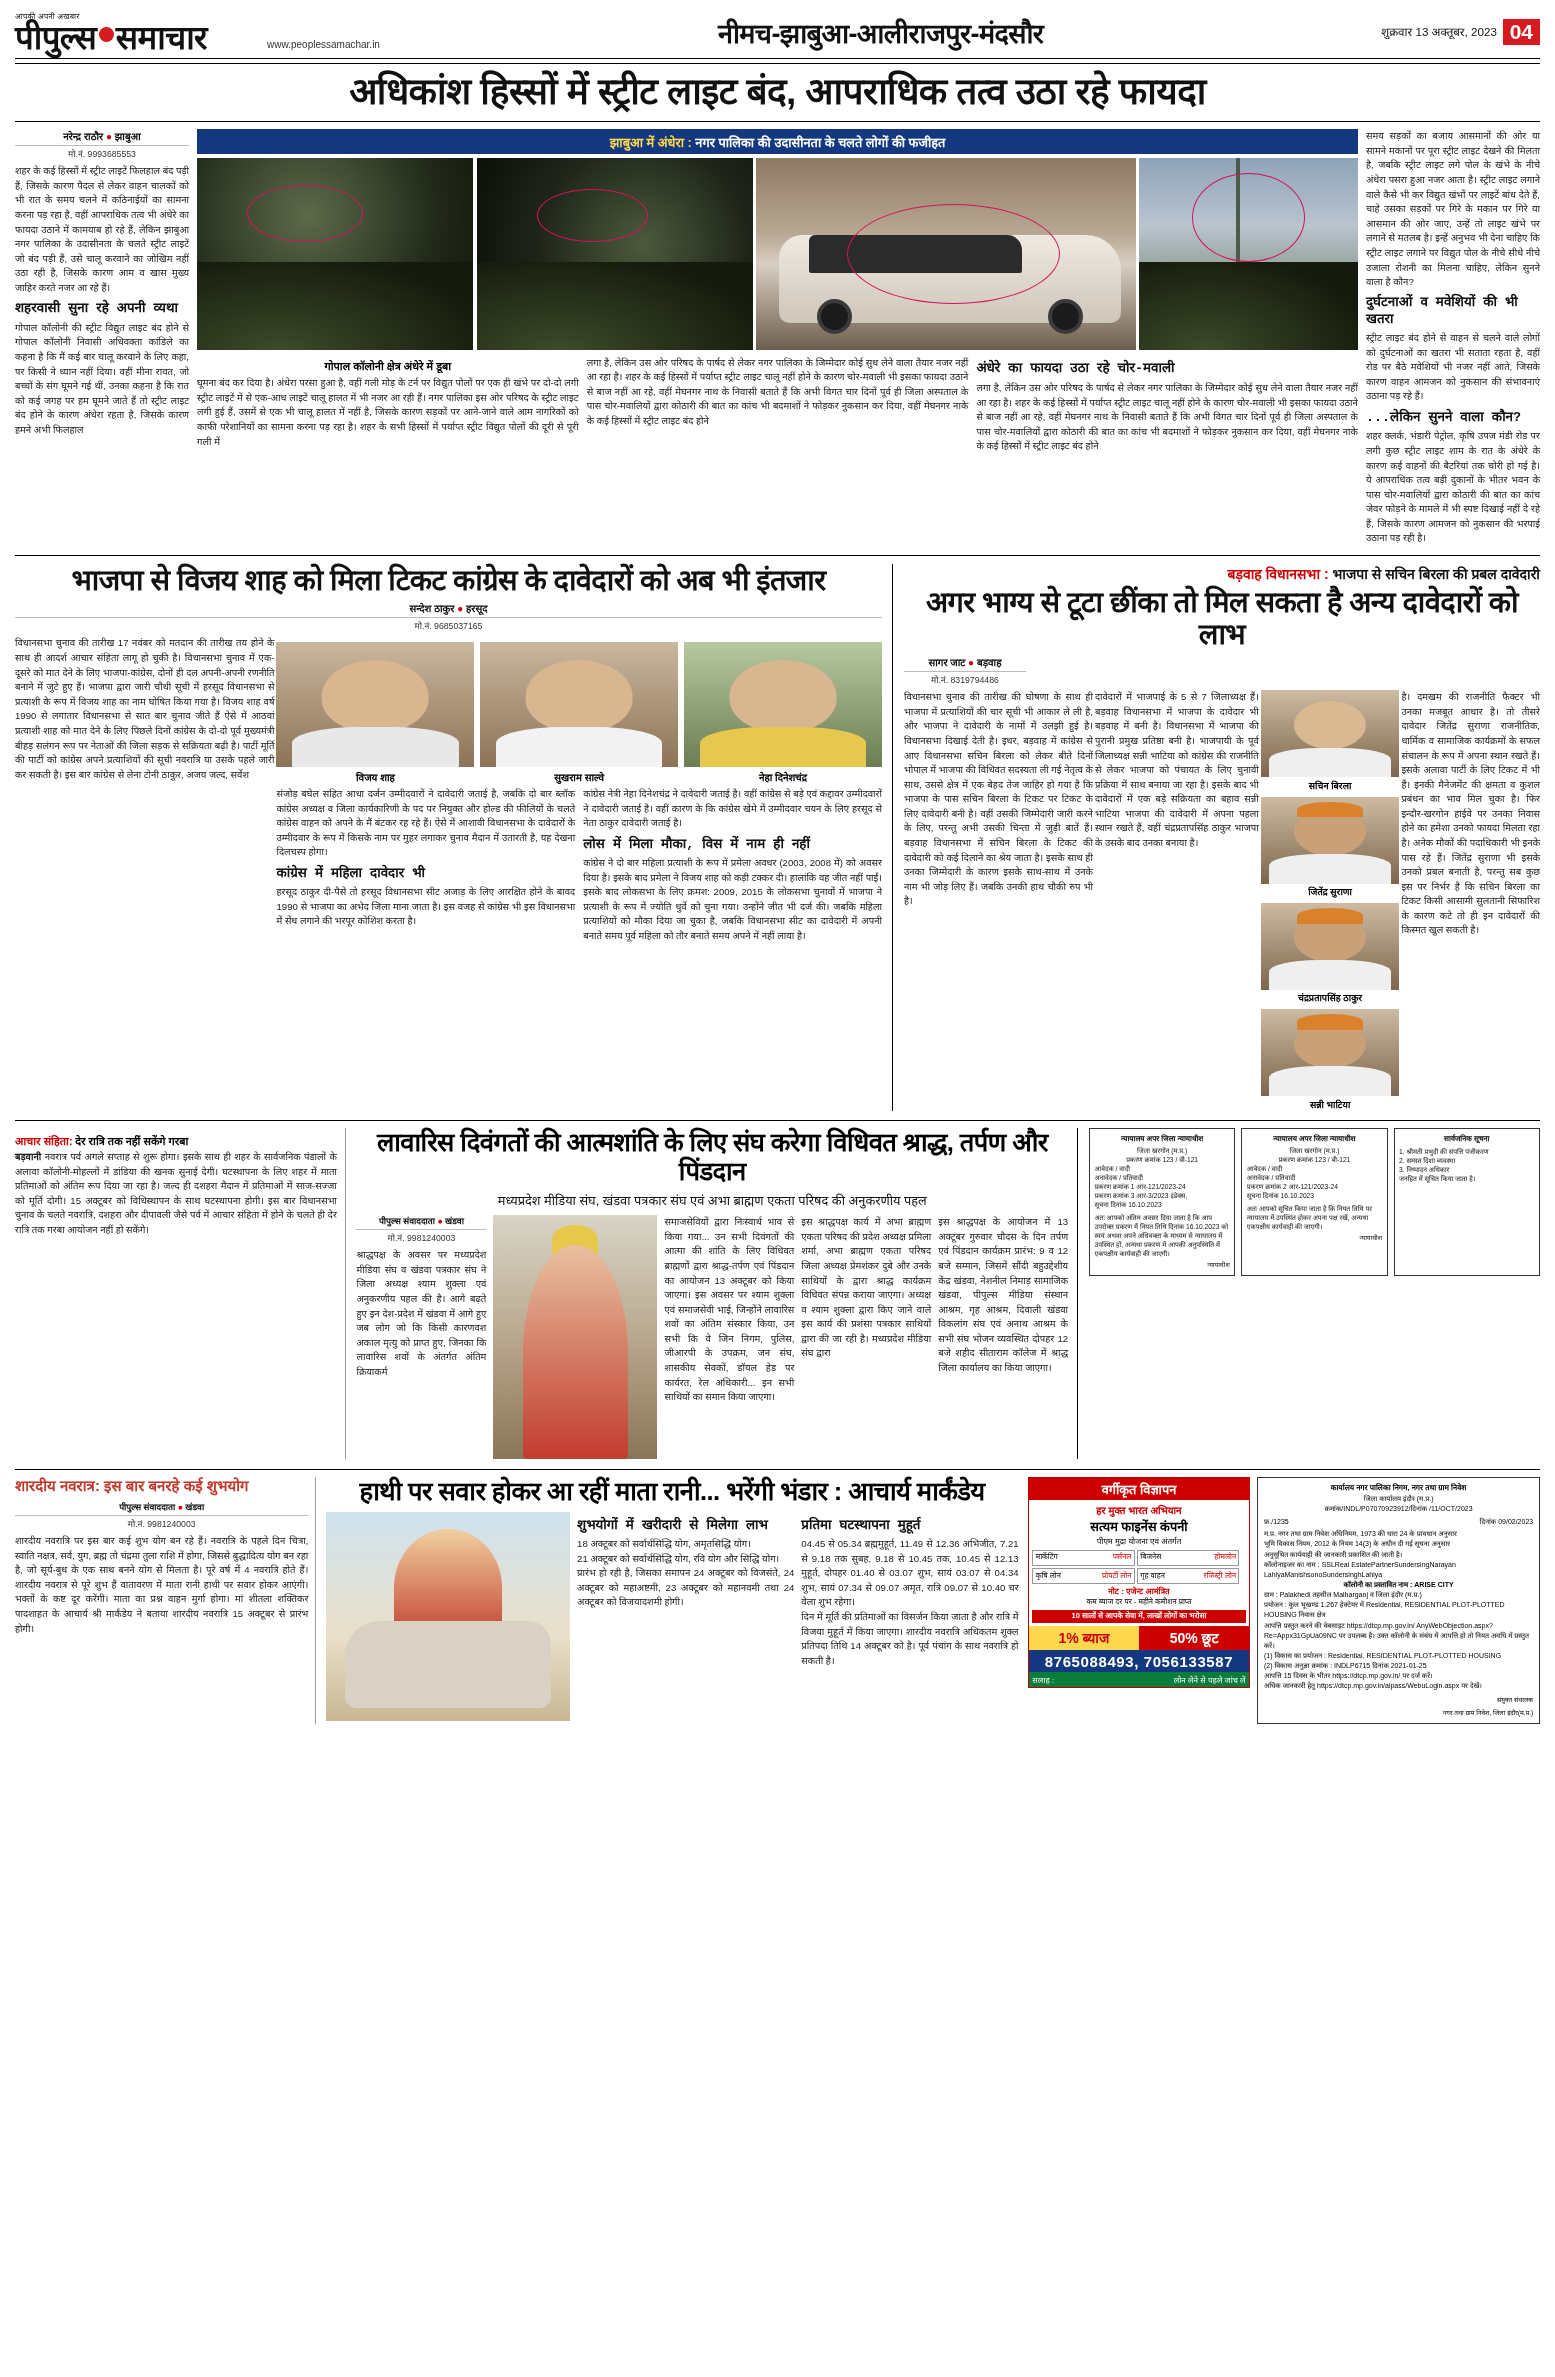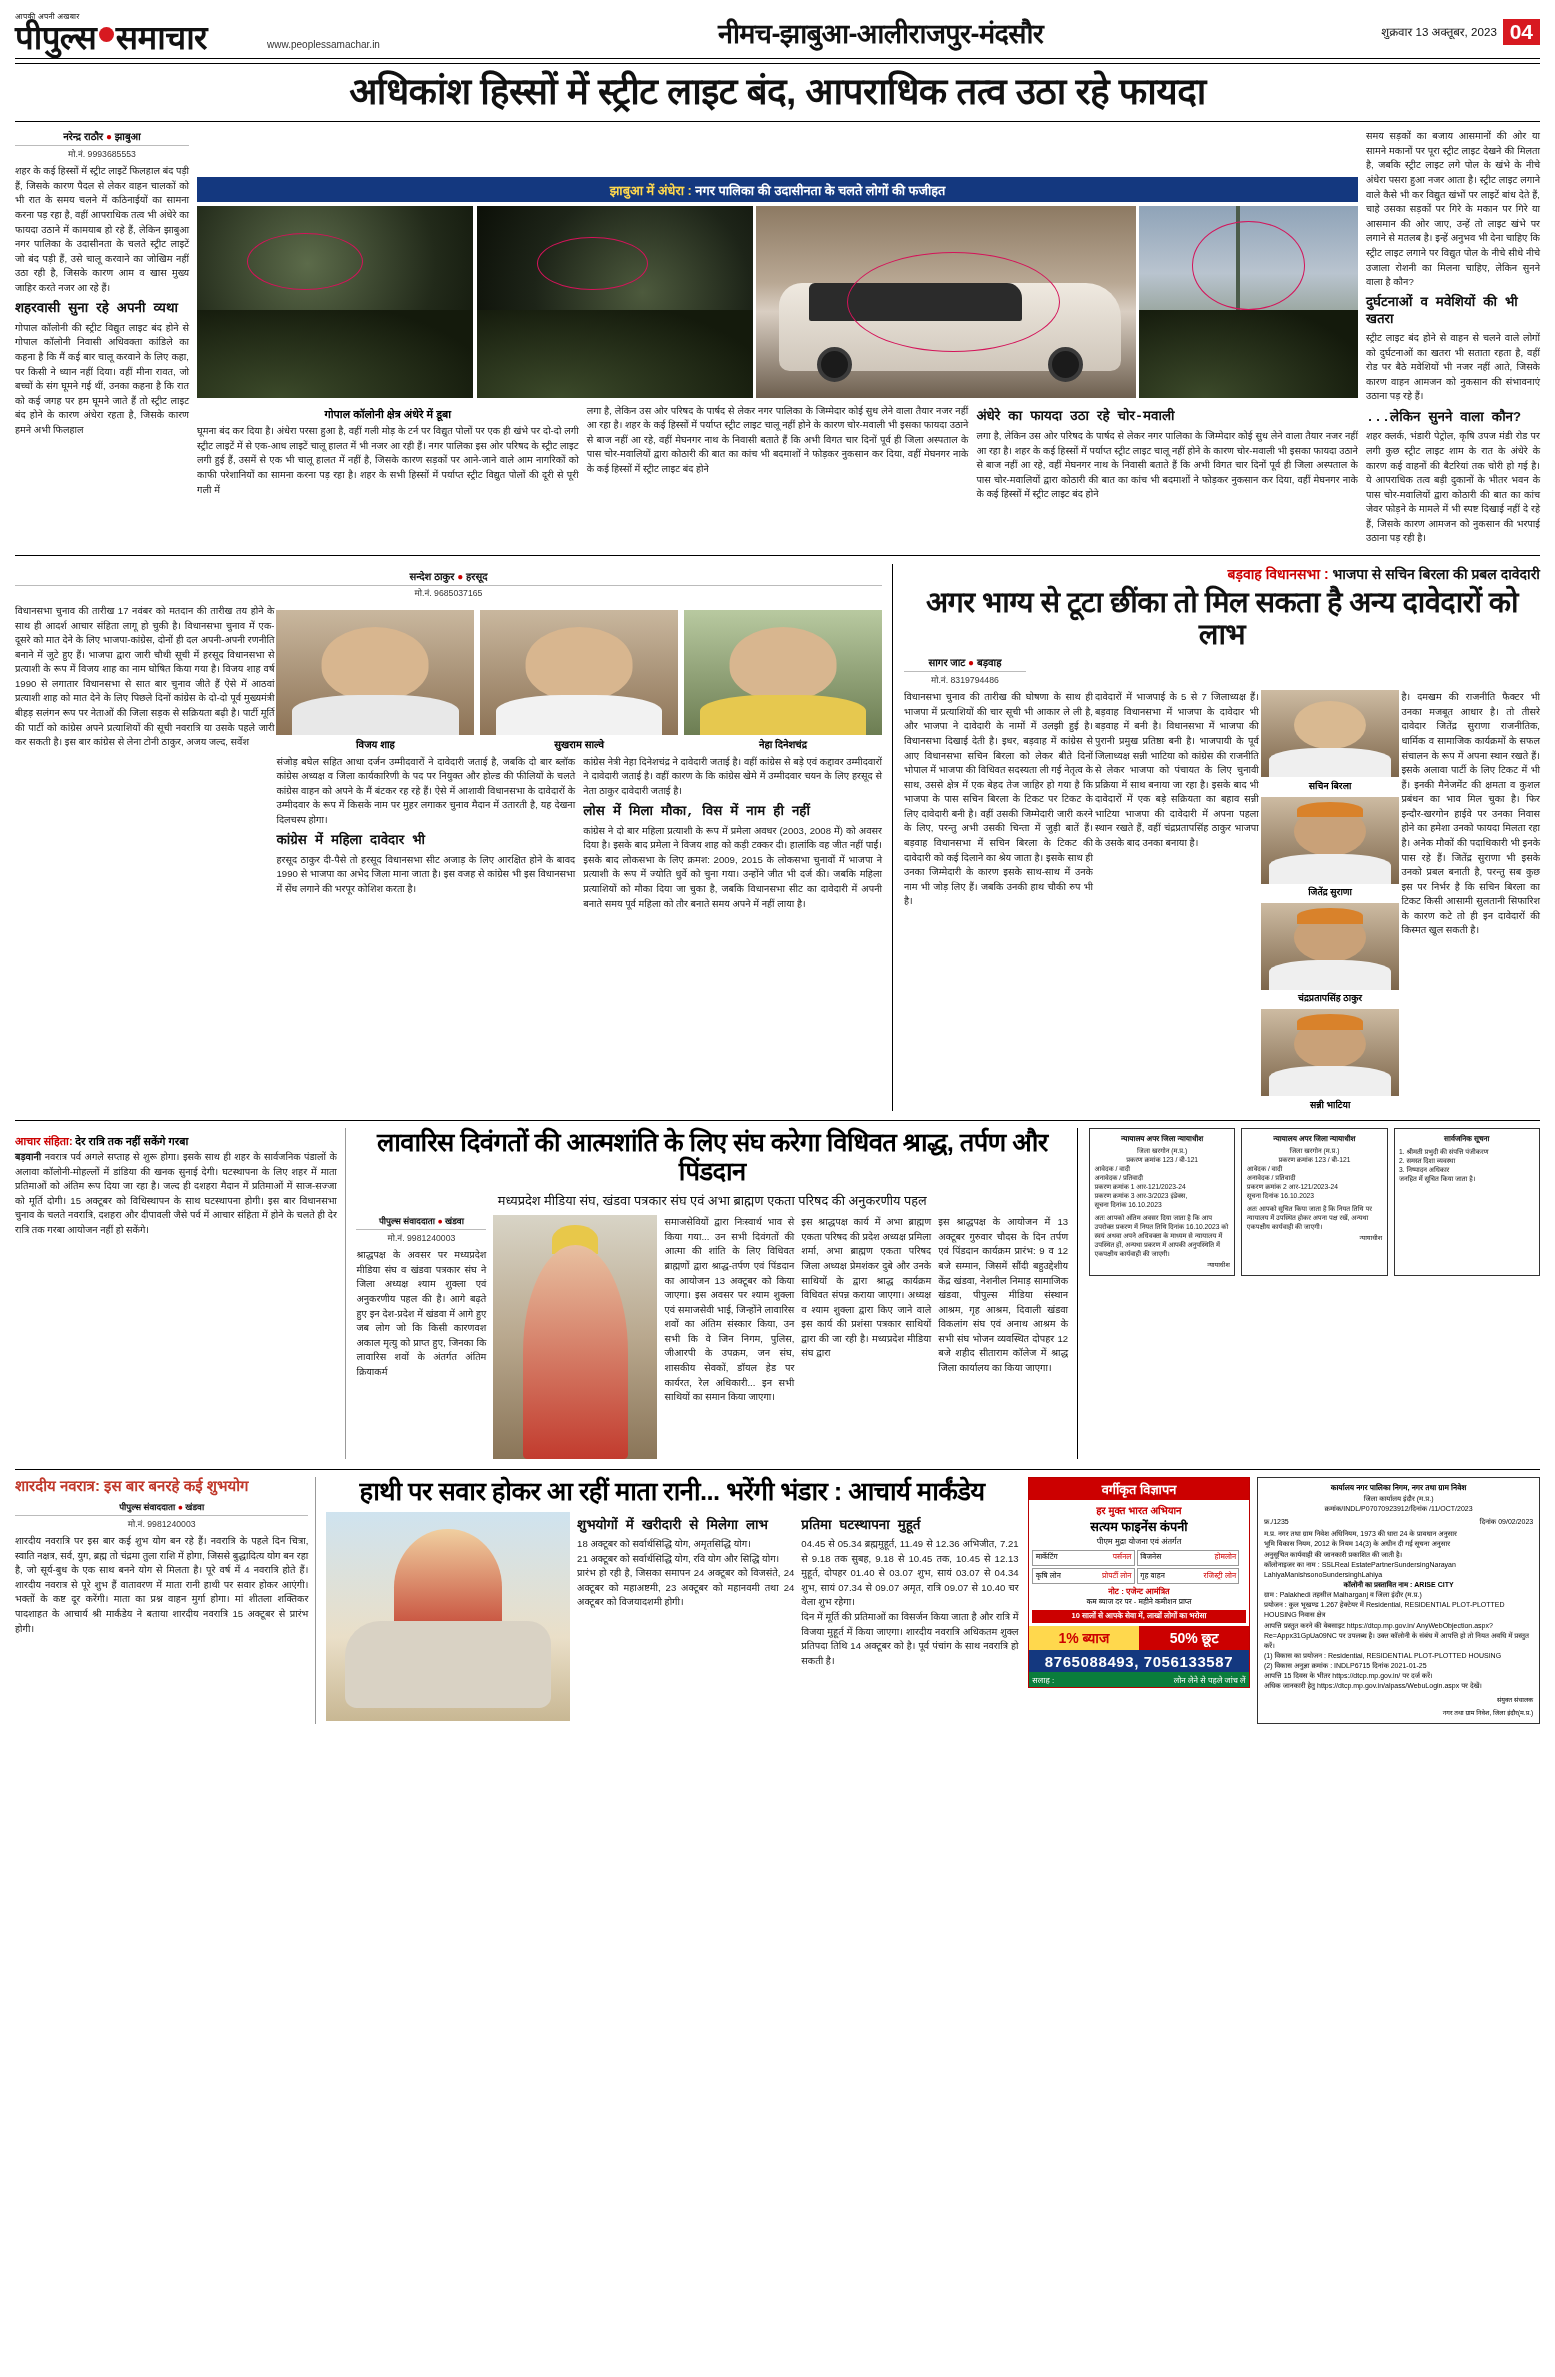--- a/index.html
+++ b/index.html
@@ -52,21 +52,21 @@
   .lead-headline {
     border-top: 1.2px solid #000; border-bottom: 1.2px solid #000;
     padding: 7px 0 9.3px 0;
     font-size: 37px; font-weight: bold; text-align: center;
     letter-spacing: -0.6px; line-height: 1.12; color: #111;
   }
 
   
   .lead-wrap { display: flex; gap: 8.1px; padding-top: 7px; }
   .lead-col-left { width: 174px; }
-  .lead-col-mid { flex: 1; margin-top: 48px; }
+  .lead-col-mid { flex: 1; }
   .lead-col-right { width: 174px; }
 
   .byline { text-align: center; font-size: 10px; font-weight: bold; color: #111; border-bottom: 0.6px solid #bbb; padding-bottom: 1.7px;}
   .byline-sub { text-align: center; font-size: 8.7px; color: #333; margin: 1.7px 0 4.6px 0; }
 
   .body-text {
     font-size: 9.6px; line-height: 1.52; color: #1a1a1a; text-align: justify;
   }
 
   .subhead {
@@ -297,20 +297,21 @@
       <div class="body-text">स्ट्रीट लाइट बंद होने से वाहन से चलने वाले लोगों को दुर्घटनाओं का खतरा भी सताता रहता है, वहीं रोड पर बैठे मवेशियों भी नजर नहीं आते, जिसके कारण वाहन आमजन को नुकसान की संभावनाएं उठाना पड़ रहे हैं।</div>
       <div class="subhead">...लेकिन सुनने वाला कौन?</div>
       <div class="body-text">शहर क्लर्क, भंडारी पेट्रोल, कृषि उपज मंडी रोड पर लगी कुछ स्ट्रीट लाइट शाम के रात के अंधेरे के कारण कई वाहनों की बैटरियां तक चोरी हो गई है। ये आपराधिक तत्व बड़ी दुकानों के भीतर भवन के पास चोर-मवालियों द्वारा कोठारी की बात का कांच जेवर फोड़ने के मामले में भी स्पष्ट दिखाई नहीं दे रहे हैं, जिसके कारण आमजन को नुकसान की भरपाई उठाना पड़ रही है।</div>
     </div>
   </div>
 
   <hr class="rule">
 
   <div class="sec2">
     <div class="sec2-left">
+      <div class="h2-head">भाजपा से विजय शाह को मिला टिकट कांग्रेस के दावेदारों को अब भी इंतजार</div>
       <div class="byline" style="margin-top:4.6px">
         <span>सन्देश ठाकुर</span>
         <span style="color:#c00">●</span>
         <span>हरसूद</span>
       </div>
       <div class="byline-sub">मो.नं. 9685037165</div>
 
       <div style="display:flex;gap:2px">
         <div style="width:30%">
           <div class="body-text">विधानसभा चुनाव की तारीख 17 नवंबर को मतदान की तारीख तय होने के साथ ही आदर्श आचार संहिता लागू हो चुकी है। विधानसभा चुनाव में एक-दूसरे को मात देने के लिए भाजपा-कांग्रेस, दोनों ही दल अपनी-अपनी रणनीति बनाने में जुटे हुए हैं। भाजपा द्वारा जारी चौथी सूची में हरसूद विधानसभा से प्रत्याशी के रूप में विजय शाह का नाम घोषित किया गया है। विजय शाह वर्ष 1990 से लगातार विधानसभा से सात बार चुनाव जीते हैं ऐसे में आठवां प्रत्याशी शाह को मात देने के लिए पिछले दिनों कांग्रेस के दो-दो पूर्व मुख्यमंत्री बीहड़ सलंगन रूप पर नेताओं की जिला सड़क से सक्रियता बढ़ी है। पार्टी मूर्ति की पार्टी को कांग्रेस अपने प्रत्याशियों की सूची नवरात्रि या उसके पहले जारी कर सकती है। इस बार कांग्रेस से लेना टोनी ठाकुर, अजय जल्द, सर्वेश</div>

